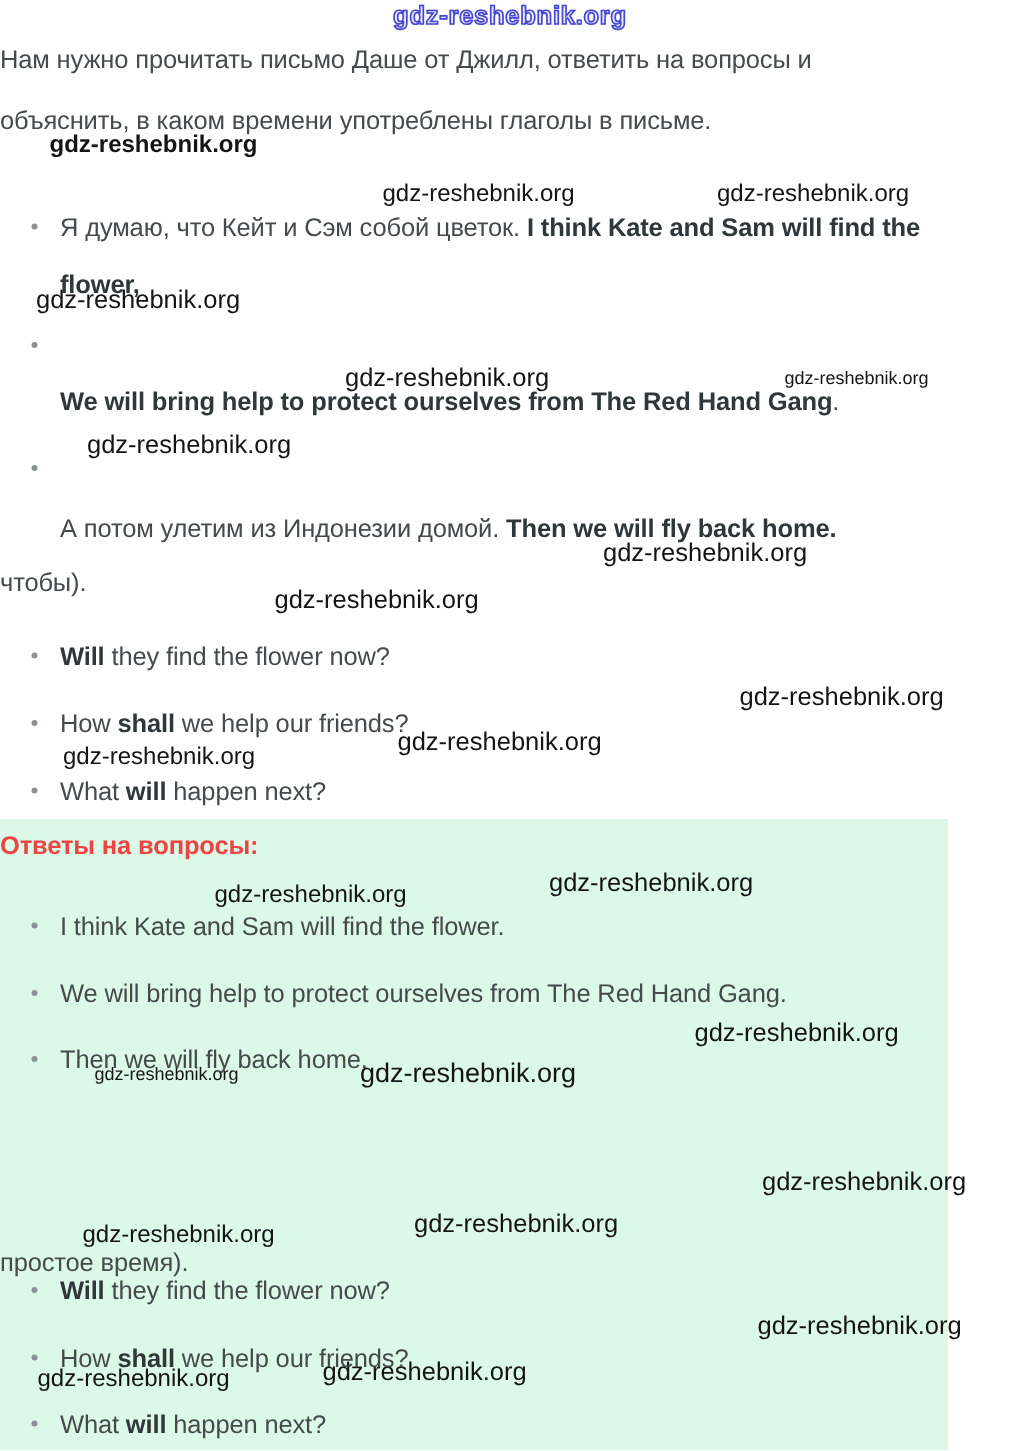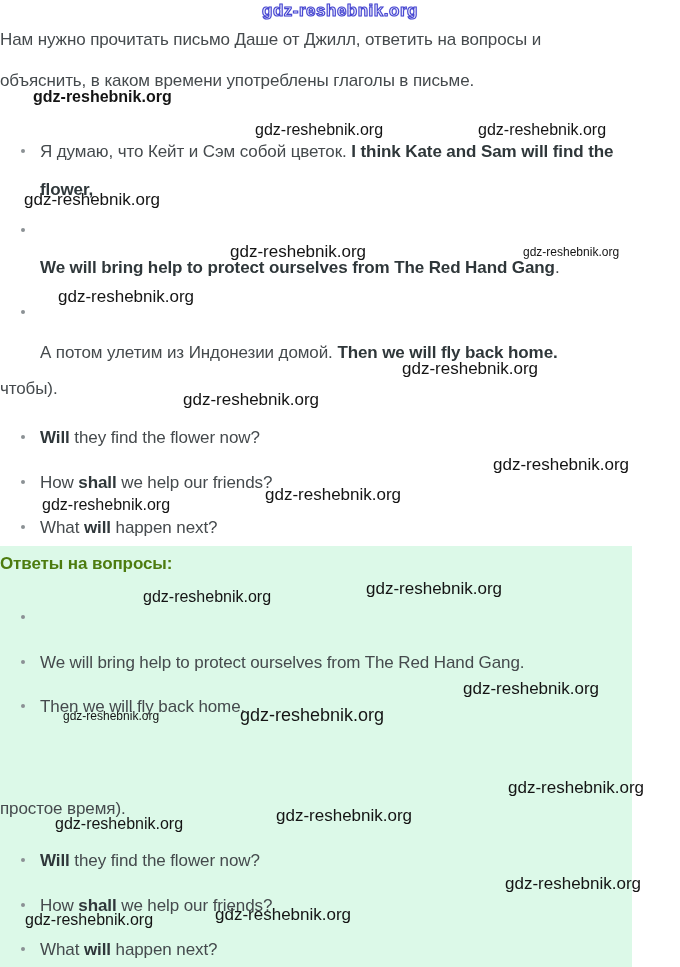--- a/index.html
+++ b/index.html
@@ -22,21 +22,21 @@
   .wm-lg{font-size:18px;line-height:20px;}
   .wm-blue{
     position:absolute;top:1px;left:0;width:100%;
     text-align:center;font-size:17px;font-weight:700;
     color:#e9e9fb;
     -webkit-text-stroke:1.1px #4747d1;
     text-shadow:0 0 1px #4747d1;
     letter-spacing:0.5px;
   }
   .green-box{position:absolute;left:0;top:546px;width:632px;height:421px;background:#dcf9e8;}
-  .answers-title{font-weight:700;color:#4d7c0f;}
+  .answers-title{font-weight:700;color:#ef4444;}
 </style>
 </head>
 <body>
 
 <div class="page">
 
   <div class="green-box"></div>
 
   <div class="wm-blue">gdz-reshebnik.org</div>
   <div class="wm wm-b" style="left:33px;top:88px;">gdz-reshebnik.org</div>
@@ -83,28 +83,29 @@
 
   <span class="dot" style="left:21px;top:480px;"></span>
   <div class="t" style="left:40px;top:473px;"><span>How </span><span class="b">shall</span><span> we help our friends?</span></div>
 
   <span class="dot" style="left:21px;top:525px;"></span>
   <div class="t" style="left:40px;top:518px;"><span>What </span><span class="b">will</span><span> happen next?</span></div>
 
   <div class="t answers-title" style="left:0;top:554px;">Ответы на вопросы:</div>
 
   <span class="dot" style="left:21px;top:615px;"></span>
+  <div class="t" style="left:40px;top:608px;">I think Kate and Sam will find the flower.</div>
 
   <span class="dot" style="left:21px;top:660px;"></span>
   <div class="t" style="left:40px;top:653px;">We will bring help to protect ourselves from The Red Hand Gang.</div>
 
   <span class="dot" style="left:21px;top:704px;"></span>
   <div class="t" style="left:40px;top:697px;">Then we will fly back home.</div>
 
-  <div class="t" style="left:0;top:799px;">простое время).</div>
+  <div class="t" style="left:0;top:832px;">простое время).</div>
 
   <span class="dot" style="left:21px;top:858px;"></span>
   <div class="t" style="left:40px;top:851px;"><span class="b">Will</span><span> they find the flower now?</span></div>
 
   <span class="dot" style="left:21px;top:903px;"></span>
   <div class="t" style="left:40px;top:896px;"><span>How </span><span class="b">shall</span><span> we help our friends?</span></div>
 
   <span class="dot" style="left:21px;top:947px;"></span>
   <div class="t" style="left:40px;top:940px;"><span>What </span><span class="b">will</span><span> happen next?</span></div>
 

